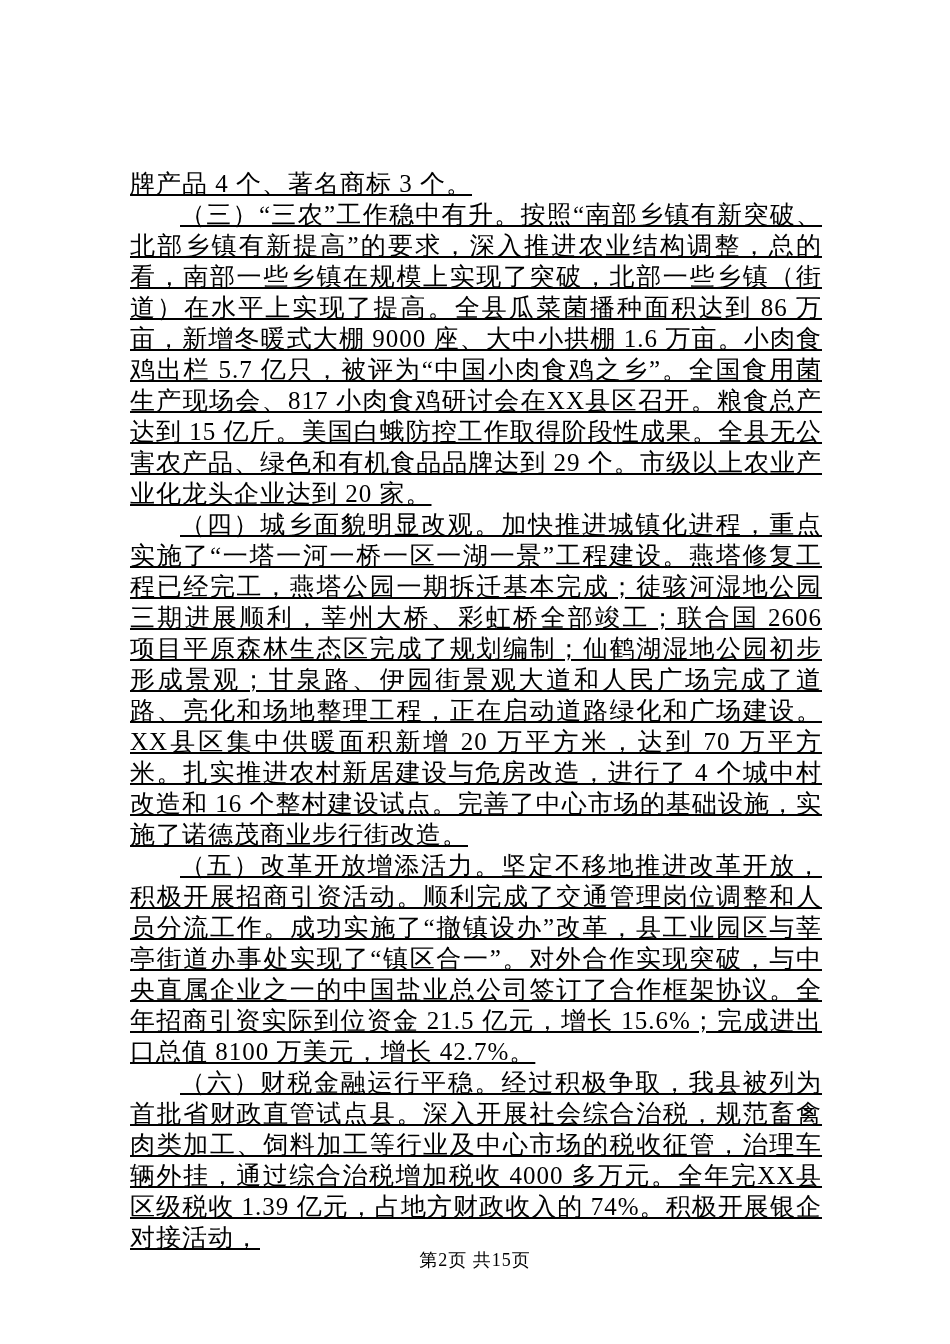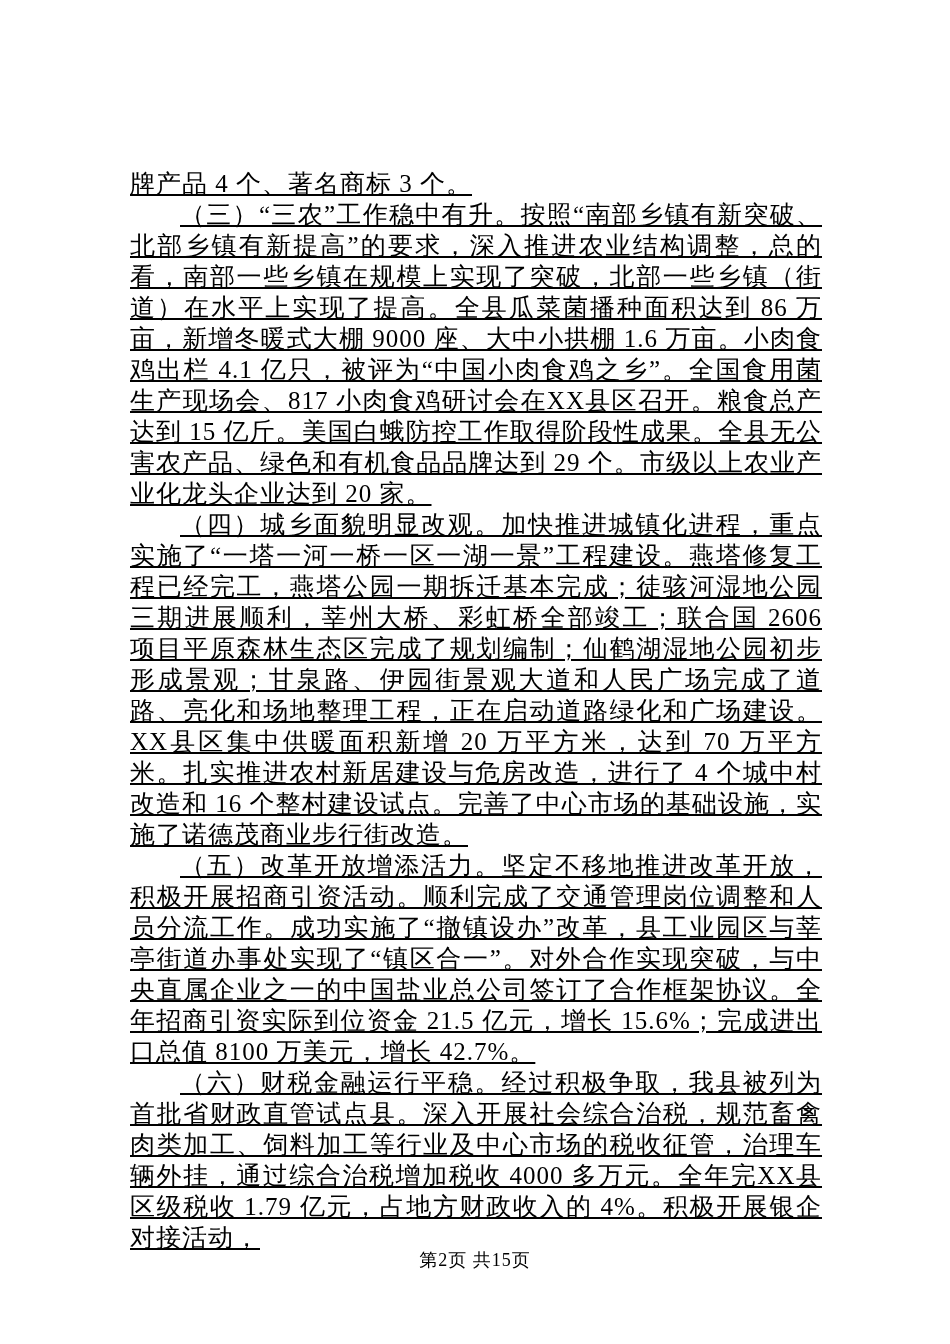--- a/index.html
+++ b/index.html
@@ -45,19 +45,19 @@
     color: #000000;
     margin-top: 18px;
   }
 </style>
 </head>
 <body>
 
 <div class="page">
   <div class="doc">
     <p>牌产品 4 个、著名商标 3 个。</p>
-    <p class="indent">（三）“三农”工作稳中有升。按照“南部乡镇有新突破、北部乡镇有新提高”的要求，深入推进农业结构调整，总的看，南部一些乡镇在规模上实现了突破，北部一些乡镇（街道）在水平上实现了提高。全县瓜菜菌播种面积达到 86 万亩，新增冬暖式大棚 9000 座、大中小拱棚 1.6 万亩。小肉食鸡出栏 4.1 亿只，被评为“中国小肉食鸡之乡”。全国食用菌生产现场会、817 小肉食鸡研讨会在XX县区召开。粮食总产达到 15 亿斤。美国白蛾防控工作取得阶段性成果。全县无公害农产品、绿色和有机食品品牌达到 29 个。市级以上农业产业化龙头企业达到 20 家。</p>
+    <p class="indent">（三）“三农”工作稳中有升。按照“南部乡镇有新突破、北部乡镇有新提高”的要求，深入推进农业结构调整，总的看，南部一些乡镇在规模上实现了突破，北部一些乡镇（街道）在水平上实现了提高。全县瓜菜菌播种面积达到 86 万亩，新增冬暖式大棚 9000 座、大中小拱棚 1.6 万亩。小肉食鸡出栏 5.7 亿只，被评为“中国小肉食鸡之乡”。全国食用菌生产现场会、817 小肉食鸡研讨会在XX县区召开。粮食总产达到 15 亿斤。美国白蛾防控工作取得阶段性成果。全县无公害农产品、绿色和有机食品品牌达到 29 个。市级以上农业产业化龙头企业达到 20 家。</p>
     <p class="indent">（四）城乡面貌明显改观。加快推进城镇化进程，重点实施了“一塔一河一桥一区一湖一景”工程建设。燕塔修复工程已经完工，燕塔公园一期拆迁基本完成；徒骇河湿地公园三期进展顺利，莘州大桥、彩虹桥全部竣工；联合国 2606 项目平原森林生态区完成了规划编制；仙鹤湖湿地公园初步形成景观；甘泉路、伊园街景观大道和人民广场完成了道路、亮化和场地整理工程，正在启动道路绿化和广场建设。XX县区集中供暖面积新增 20 万平方米，达到 70 万平方米。扎实推进农村新居建设与危房改造，进行了 4 个城中村改造和 16 个整村建设试点。完善了中心市场的基础设施，实施了诺德茂商业步行街改造。</p>
     <p class="indent">（五）改革开放增添活力。坚定不移地推进改革开放，积极开展招商引资活动。顺利完成了交通管理岗位调整和人员分流工作。成功实施了“撤镇设办”改革，县工业园区与莘亭街道办事处实现了“镇区合一”。对外合作实现突破，与中央直属企业之一的中国盐业总公司签订了合作框架协议。全年招商引资实际到位资金 21.5 亿元，增长 15.6%；完成进出口总值 8100 万美元，增长 42.7%。</p>
-    <p class="indent">（六）财税金融运行平稳。经过积极争取，我县被列为首批省财政直管试点县。深入开展社会综合治税，规范畜禽肉类加工、饲料加工等行业及中心市场的税收征管，治理车辆外挂，通过综合治税增加税收 4000 多万元。全年完XX县区级税收 1.79 亿元，占地方财政收入的 4%。积极开展银企对接活动，</p>
+    <p class="indent">（六）财税金融运行平稳。经过积极争取，我县被列为首批省财政直管试点县。深入开展社会综合治税，规范畜禽肉类加工、饲料加工等行业及中心市场的税收征管，治理车辆外挂，通过综合治税增加税收 4000 多万元。全年完XX县区级税收 1.39 亿元，占地方财政收入的 74%。积极开展银企对接活动，</p>
   </div>
   <div class="page-footer">第2页 共15页</div>
 </div>
 
 </body></html>

